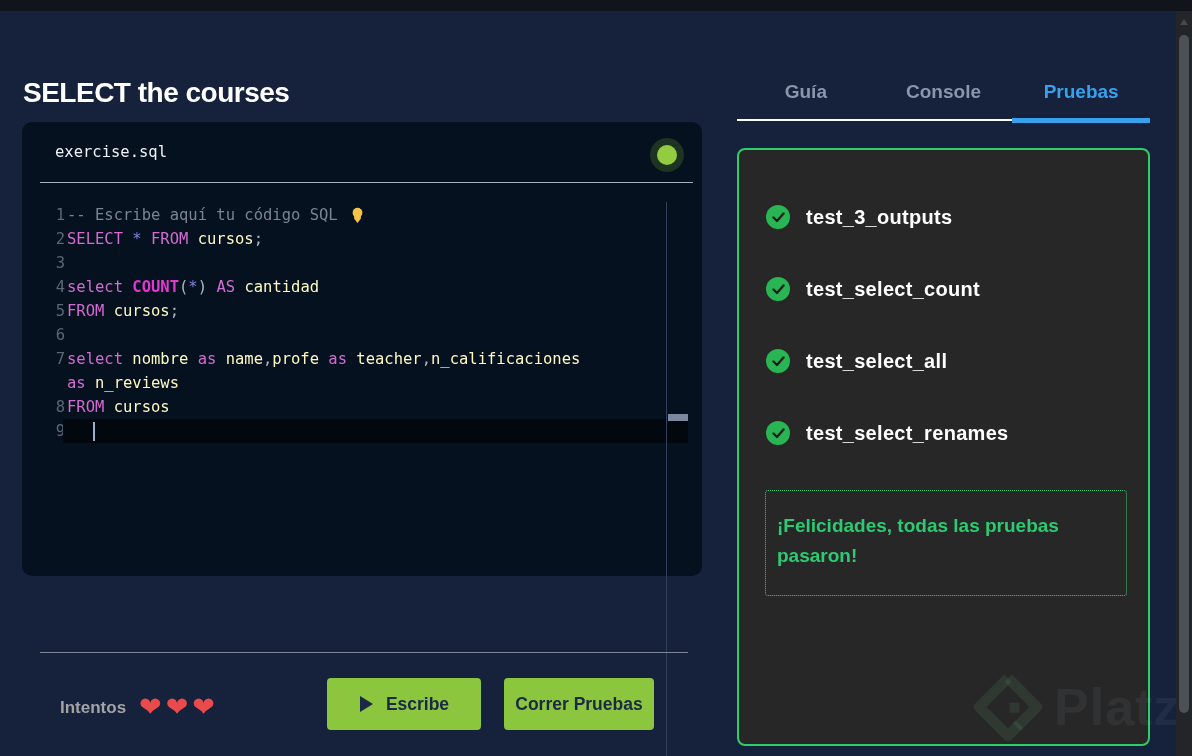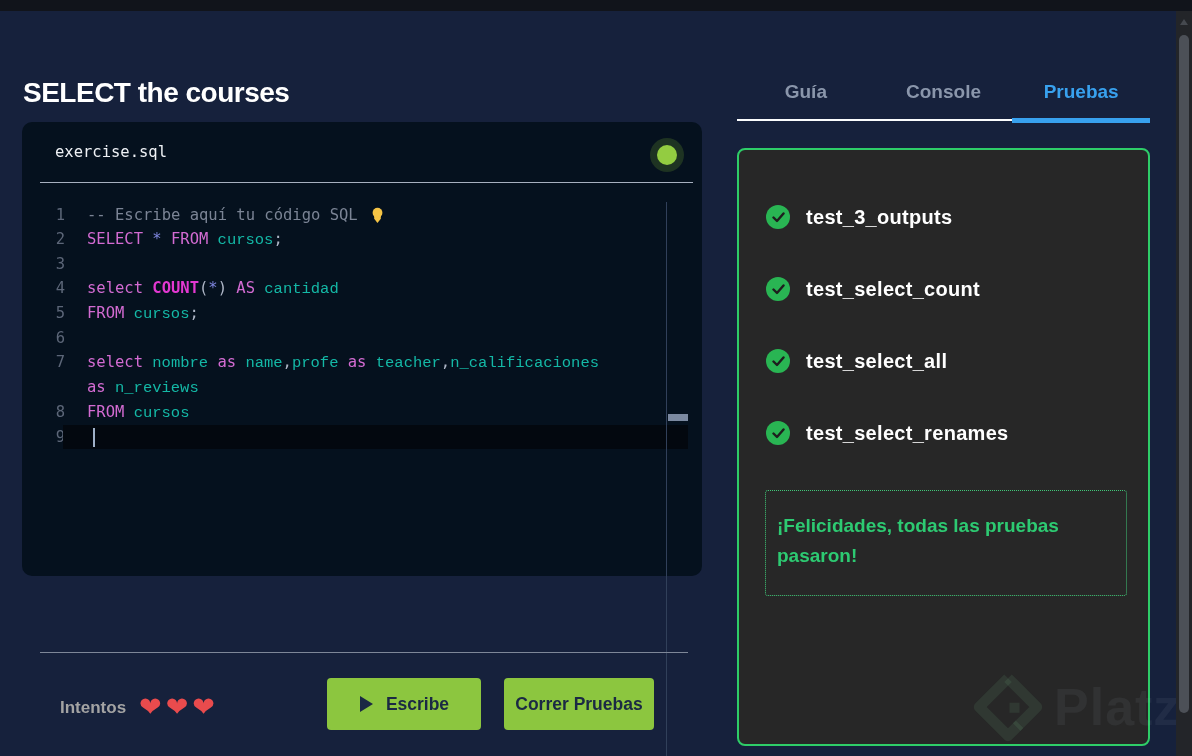--- a/index.html
+++ b/index.html
@@ -28,29 +28,29 @@
               margin-left:15px; }
   .status-outer { position:absolute; right:18px; top:16px; width:34px; height:34px;
                   border-radius:50%; background:#1e3322; display:flex; align-items:center;
                   justify-content:center; }
   .status-inner { width:20px; height:20px; border-radius:50%; background:#93cc41; }
 
   .code-lines { position:absolute; left:14px; top:81px; width:652px; }
   .code-row { display:flex; min-height:24px; line-height:24px;
               font-family:"DejaVu Sans Mono", monospace; font-size:15.5px; white-space:pre; }
   .gutter { width:29px; text-align:right; color:#5c6678; flex:none; }
-  .code { margin-left:22px; flex:1; }
+  .code { margin-left:2px; flex:1; }
   .code-row.active .code { margin-left:-2px; padding-left:30px; background:#03080f; }
   .caret { display:inline-block; width:2px; height:19px; background:#9fb0c8;
            vertical-align:middle; }
   .tok-com { color:#7b8495; }
   .tok-kw  { color:#d36bd2; }
   .tok-fn  { color:#e438d2; font-weight:bold; }
   .tok-op  { color:#7e85dd; }
-  .tok-id  { color:#14b8a6;font-family:Liberation Mono, monospace; }
+  .tok-id  { color:#fef9c3; }
   .tok-pun { color:#aeb6c6; }
   .emoji-hand { vertical-align:middle; margin-left:2px; }
 
   .editor-vline { position:absolute; left:644px; top:80px; width:1px; height:570px;
                   background:#31405a; }
   .editor-sb-thumb { position:absolute; left:646px; top:292px; width:20px; height:7px;
                      background:#7b89a0; }
   .editor-bottom-divider { position:absolute; left:18px; top:530px; width:648px; height:1px;
                            background:#7e8798; }
 

